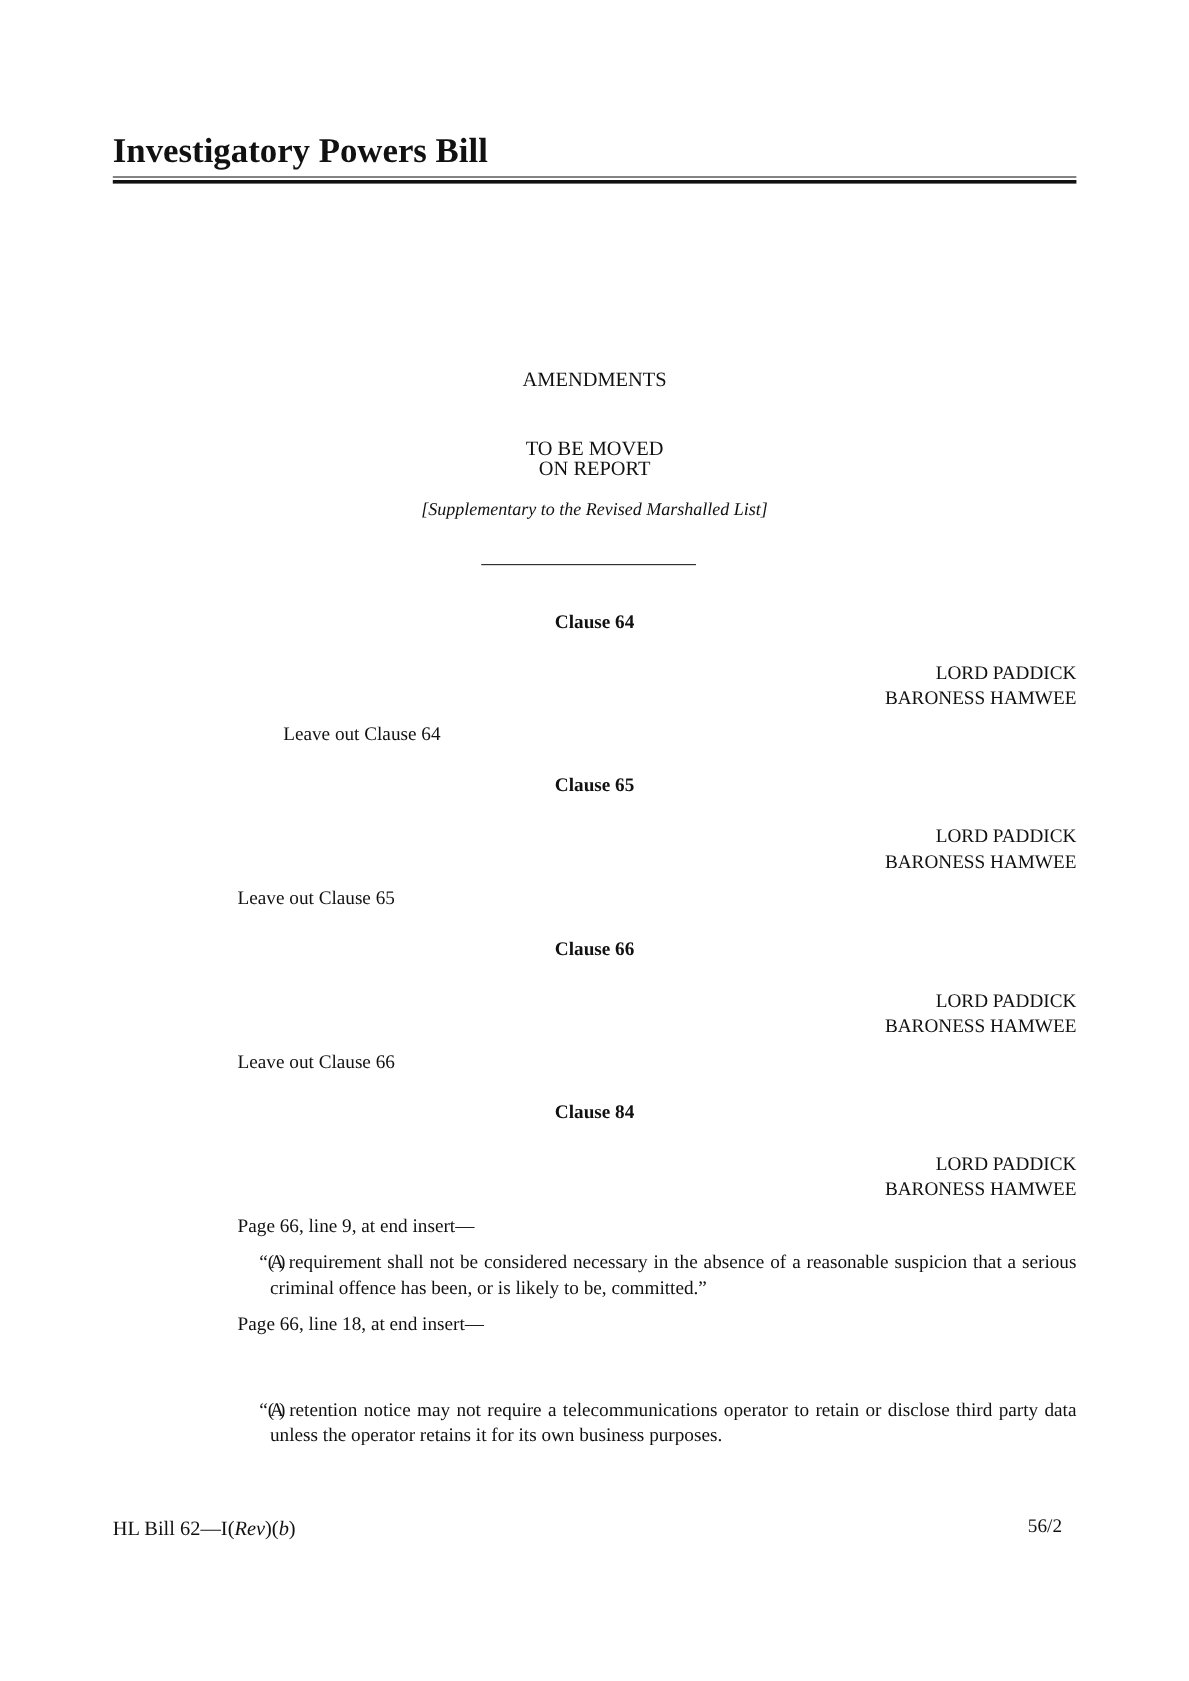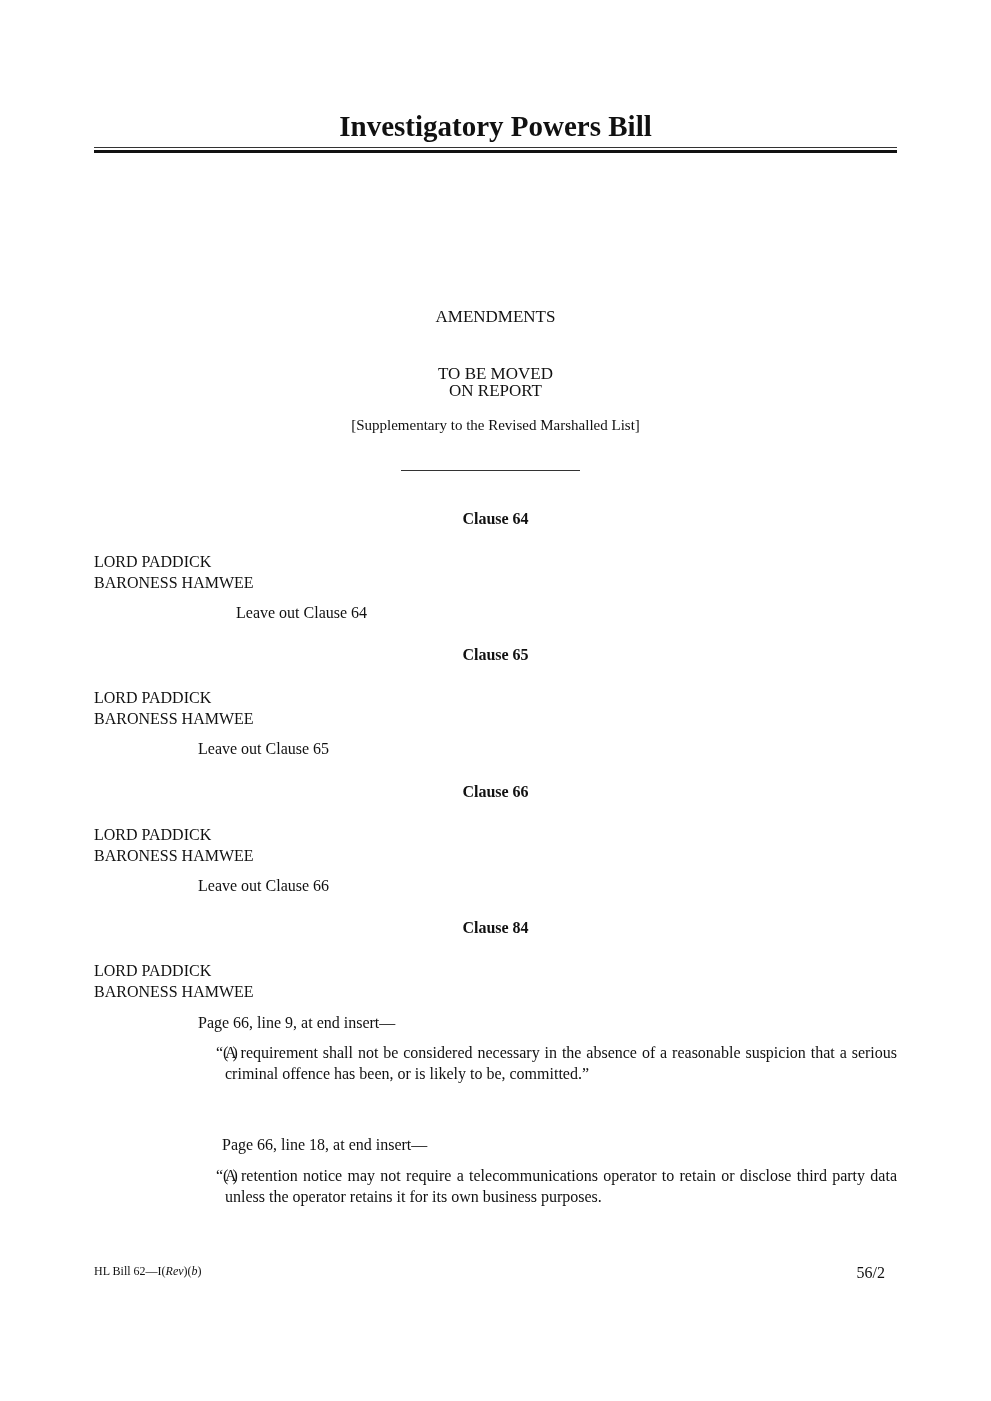--- a/index.html
+++ b/index.html
@@ -3,39 +3,39 @@
 <meta charset="utf-8">
 <style>
   html, body { margin: 0; padding: 0; background: #ffffff; }
   body {
     width: 991px; height: 1401px; position: relative; overflow: hidden;
     font-family: "Liberation Serif", "DejaVu Serif", serif;
     color: #111111;
   }
   .title {
     position: absolute; left: 94px; width: 803px; top: 106px;
-    text-align: center; font-size: 29px; font-weight: bold; line-height: 40px;
+    font-size: 29px; font-weight: bold; line-height: 40px;
   }
   .rule-thin { position: absolute; left: 94px; width: 803px; top: 147px; height: 1px; background: #333; }
   .rule-thick { position: absolute; left: 94px; width: 803px; top: 150px; height: 3px; background: #111; }
 
   .center { position: absolute; left: 94px; width: 803px; text-align: center; font-size: 17px; }
   .heading-line { line-height: 22px; font-family: Liberation Serif, serif; }
-  .italic { font-size: 15px; }
+  .italic { font-style: italic; font-size: 15px; }
   .short-rule { position: absolute; left: 401px; width: 179px; top: 470px; height: 1px; background: #333; }
 
   .clause-head { position: absolute; left: 94px; width: 803px; text-align: center; font-weight: bold; font-size: 16px; line-height: 20px; }
-  .movers { position: absolute; left: 94px; width: 803px; text-align: left; font-size: 16px; line-height: 21px; }
+  .movers { position: absolute; left: 94px; width: 803px; text-align: right; font-size: 16px; line-height: 21px; }
   .instr { position: absolute; left: 198px; font-size: 16px; line-height: 20px; }
 
   .para { position: absolute; left: 198px; width: 699px; font-size: 16px; line-height: 21px; }
   .para .lead { position: absolute; left: 18px; top: 0; }
   .para .text { margin-left: 27px; text-align: justify; }
 
-  .footer-left { position: absolute; left: 94px; top: 1264px; font-size: 12px; }
+  .footer-left { position: absolute; left: 94px; top: 1264px; font-size: 17px; }
   .footer-right { position: absolute; right: 106px; top: 1264px; font-size: 16px; }
 </style>
 </head>
 <body>
 
 <div class="title">Investigatory Powers Bill</div>
 <div class="rule-thin"></div>
 <div class="rule-thick"></div>
 
 <div class="center heading-line" style="top:306px;">AMENDMENTS</div>
@@ -62,20 +62,20 @@
 <div class="clause-head" style="top:918px;text-align:center;">Clause 84</div>
 <div class="movers" style="top:960px;">LORD PADDICK</div>
 <div class="movers" style="top:981px;">BARONESS HAMWEE</div>
 
 <div class="instr" style="top:1013px;">Page 66, line 9, at end insert—</div>
 <div class="para" style="top:1042px;">
   <span class="lead">“( )</span>
   <div class="text">A requirement shall not be considered necessary in the absence of a reasonable suspicion that a serious criminal offence has been, or is likely to be, committed.”</div>
 </div>
 
-<div class="instr" style="top:1135px;margin-left:24px;">Page 66, line 18, at end insert—</div>
+<div class="instr" style="top:1094px;">Page 66, line 18, at end insert—</div>
 <div class="para" style="top:1165px;">
   <span class="lead">“( )</span>
   <div class="text">A retention notice may not require a telecommunications operator to retain or disclose third party data unless the operator retains it for its own business purposes.</div>
 </div>
 
 <div class="footer-left"><span>HL Bill 62—I(</span><i>Rev</i><span>)(</span><i>b</i><span>)</span></div>
 <div class="footer-right">56/2</div>
 
 </body></html>

